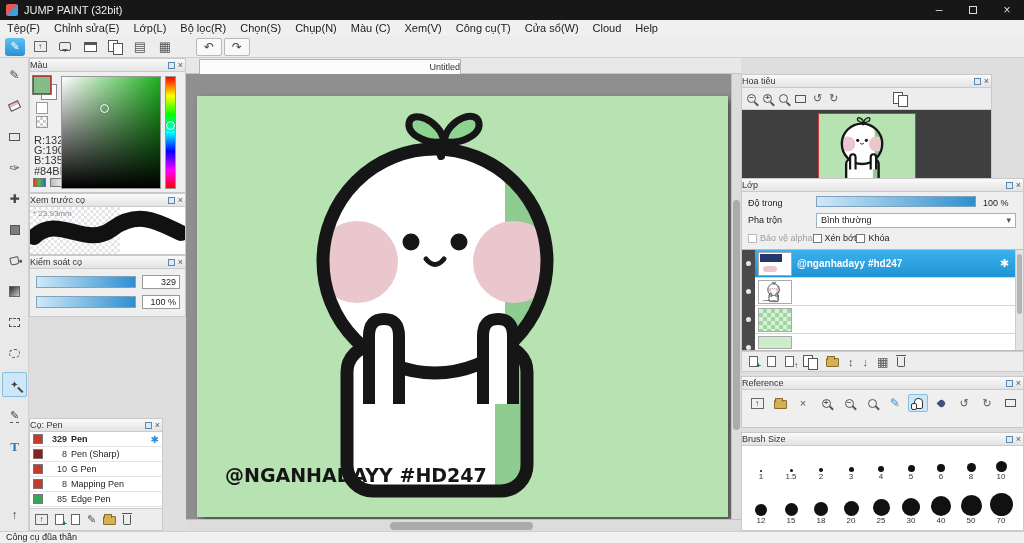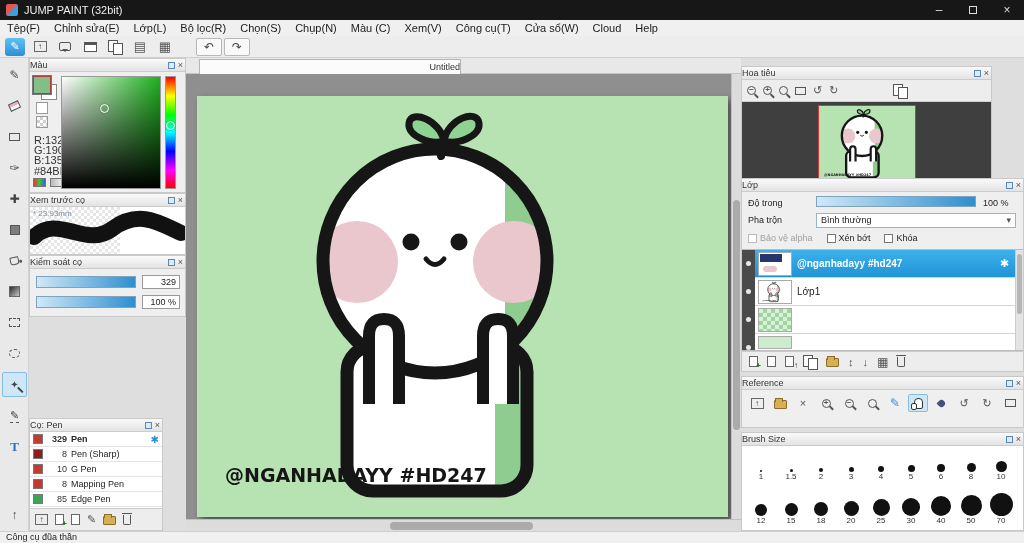--- a/index.html
+++ b/index.html
@@ -370,21 +370,21 @@
   <div class="vscroll">
       <div class="vthumb"></div>
     </div>
   <div class="hscroll">
       <div class="hthumb"></div>
     </div>
 </div>
 
 <div class="rightpanels">
 
-  <div class="panel" style="left:0;top:8px;width:251px;height:120px">
+  <div class="panel" style="left:0;top:16px;width:251px;height:120px">
     <div class="phdr">
       <span>Hoa tiêu</span>
       <span class="phi">
           <span class="pfloat"></span>
           <span class="pclose">×</span>
         </span>
     </div>
     <div class="navtb">
       <span class="g">
           <span class="mag">−</span>
@@ -424,21 +424,21 @@
     </div>
     <div style="position:relative;height:179px">
       <span style="position:absolute;left:6px;top:6px;font-size:9px">Độ trong</span>
       <div class="slider" style="position:absolute;left:74px;top:4px;width:160px;height:11px"></div>
       <span style="position:absolute;left:241px;top:6px;font-size:9px">100 %</span>
       <span style="position:absolute;left:6px;top:23px;font-size:9px">Pha trộn</span>
       <div style="position:absolute;left:74px;top:21px;width:200px;height:15px;background:#fff;border:1px solid #97b4c8;font-size:9px;line-height:13px;padding:0 4px">
         <span>Bình thường</span>
         <span style="float:right;color:#555">▾</span>
       </div>
-      <div style="position:absolute;left:6px;top:41px;display:flex;gap:14px;align-items:center">
+      <div style="position:absolute;left:6px;top:41px;display:flex;align-items:center">
         <span class="ckitem" style="color:#a0a0a0">
             <span class="cb" style="border-color:#bbb"></span>
             <span>Bảo vệ alpha</span>
           </span>
         <span class="ckitem">
             <span class="cb"></span>
             <span>Xén bớt</span>
           </span>
         <span class="ckitem">
             <span class="cb"></span>
@@ -460,21 +460,20 @@
           <span style="flex:1">@nganhadayy #hd247</span>
           <span style="color:#fff;font-size:11px;margin-right:6px">✱</span>
         </div>
         <div class="lrow">
           <span class="lthumb">
               <svg width="32" height="22" viewBox="0 0 531 421" style="display:block">
                 <rect width="531" height="421" fill="#fff"></rect>
                 <use href="#artchar"></use>
               </svg>
             </span>
-          <span style="flex:1">Lớp1</span>
         </div>
         <div class="lrow">
           <span class="lthumb gcheck"></span>
         </div>
         <div class="lrow" style="height:17px">
           <span class="lthumb" style="height:13px;background:#cdeccb"></span>
         </div>
         <div style="position:absolute;right:0;top:0;width:8px;height:102px;background:#e4e4e4;border-left:1px solid #ccc">
             <div style="position:absolute;left:1px;top:4px;width:5px;height:60px;background:#b5b5b5;border-radius:3px"></div>
           </div>

